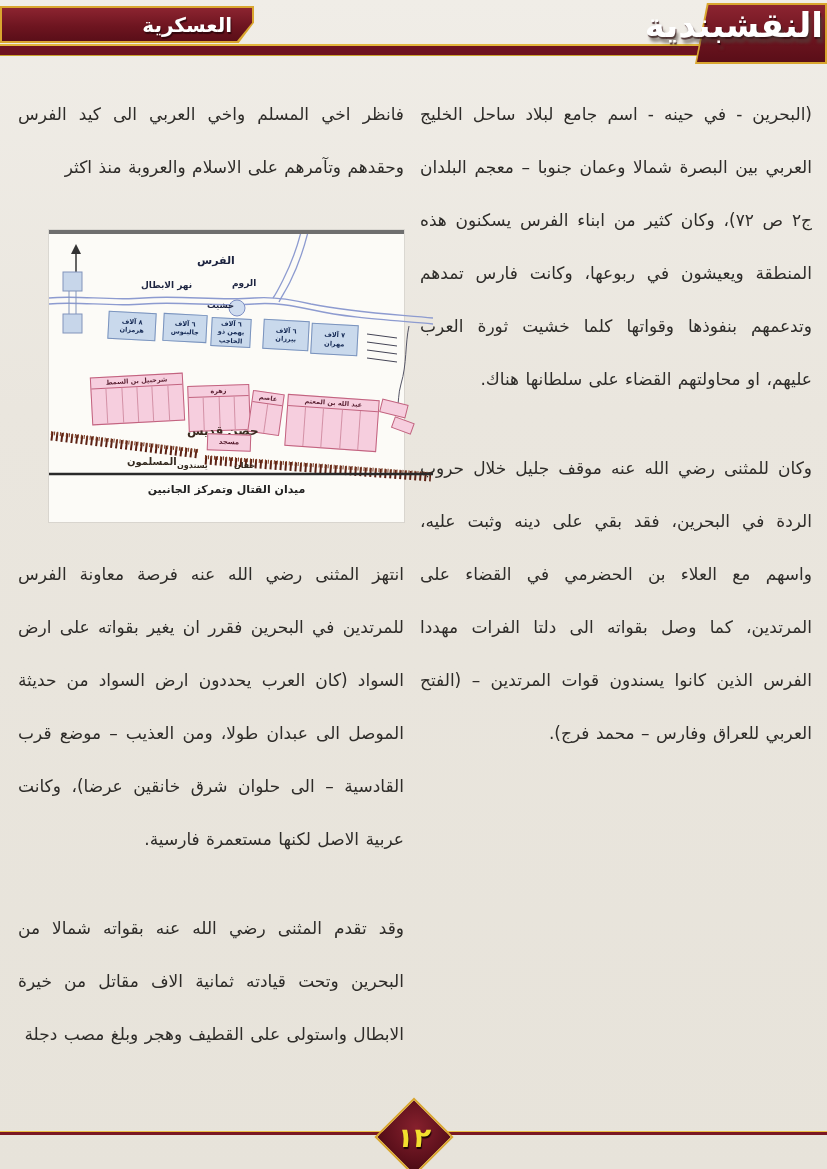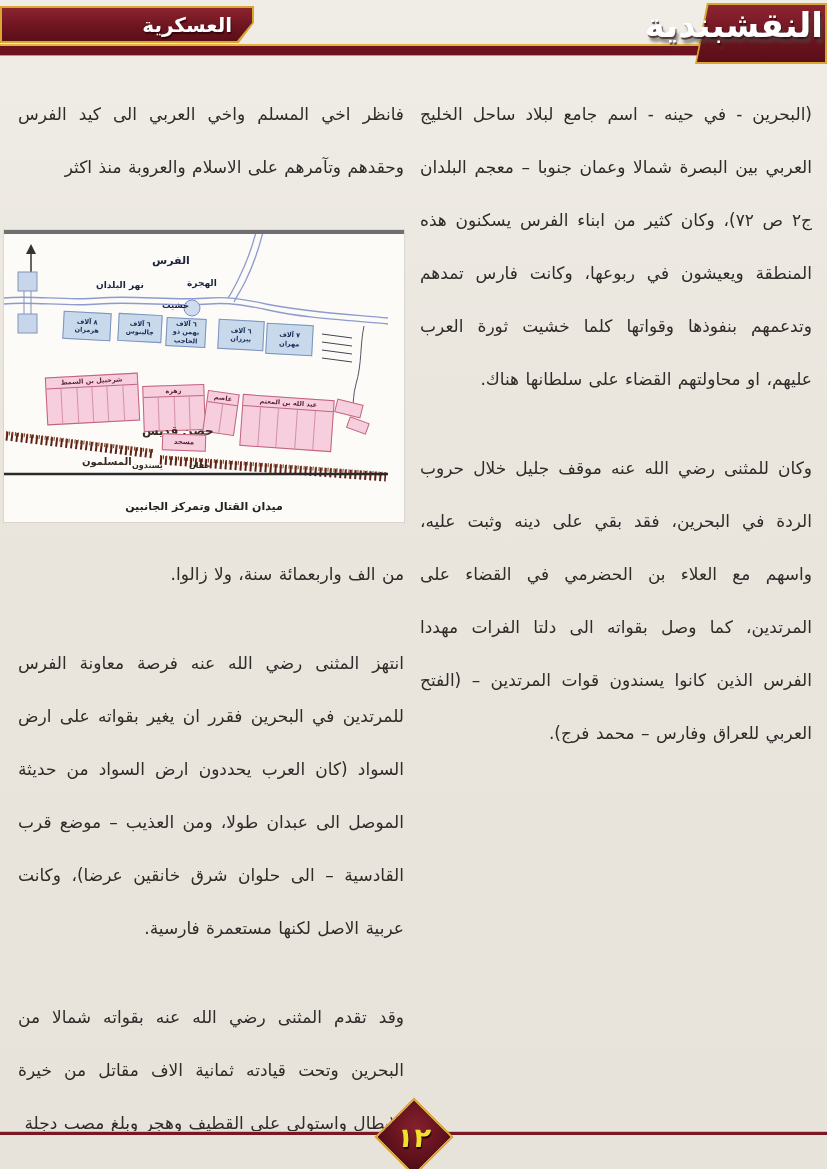--- a/index.html
+++ b/index.html
@@ -46,21 +46,21 @@
   .col{position:absolute;top:88px;direction:rtl;}
   .col-right{right:15px;width:392px;}
   .col-left{left:18px;width:386px;}
   .col p{
     margin:0 0 36px;font-size:17px;line-height:53px;color:#2e2c29;
     text-align:justify;word-spacing:1px;
   }
 
   
   figure.map{
-    margin:4px 0 26px;width:400px;height:288px;position:relative;
+    margin:4px 0 26px;width:355px;height:288px;position:relative;
     background:#fcfbf7;border-top:4px solid #6f6f6f;
     box-shadow:0 0 0 1px rgba(120,120,120,.15);
   }
   figure.map svg{position:absolute;left:0;top:0;}
   .maplab{position:absolute;color:#1d2440;font-weight:bold;white-space:nowrap;}
   .pbox{
     position:absolute;background:#c9d9ec;border:1px solid #7a93bd;color:#152a55;
     font-size:6.5px;font-weight:bold;display:flex;align-items:center;justify-content:center;
     text-align:center;line-height:1.3;padding:1px;box-sizing:border-box;transform:rotate(3deg);
     direction:rtl;
@@ -78,21 +78,21 @@
   .mgroup .g-slats div:last-child{border-left:none;}
   .mosque{
     position:absolute;background:#f6cede;border:1px solid #c2637f;color:#581f30;
     font-size:7px;font-weight:bold;text-align:center;line-height:14px;transform:rotate(2deg);
   }
   figcaption{
     position:absolute;left:0;top:246px;width:100%;text-align:center;color:#222;
     font-weight:bold;direction:rtl;
   }
   figcaption .cap1{font-size:11.5px;}
-  figcaption .cap2{font-size:11px;margin-top:20px;}
+  figcaption .cap2{font-size:11px;margin-top:3px;}
 
   
   .footer-rule{
     position:absolute;top:1131px;left:0;width:100%;height:3px;
     background:#7a1722;border-top:1.5px solid #e8c044;z-index:1;
   }
   .page-diamond{
     position:absolute;top:1109px;left:calc(50% - 28px);width:56px;height:56px;
     transform:rotate(45deg);
     background:radial-gradient(circle at 40% 35%,#86202d 0%,#5c101b 70%,#470a12 100%);
@@ -174,22 +174,22 @@
 
         <line x1="0" y1="240" x2="384" y2="240" stroke="#2a2a2a" stroke-width="2.5"></line>
 
         <g stroke="#c2637f" fill="#f6cede">
           <rect x="332" y="168" width="26" height="13" transform="rotate(14 345 174)"></rect>
           <rect x="344" y="186" width="20" height="11" transform="rotate(20 354 191)"></rect>
         </g>
       </svg>
 
       <div class="maplab" style="left:148px;top:20px;font-size:11px;">الفرس</div>
-      <div class="maplab" style="left:183px;top:44px;font-size:9px;">الهجرة</div>
-      <div class="maplab" style="left:92px;top:46px;font-size:9px;">نهر البلدان</div>
+      <div class="maplab" style="left:183px;top:44px;font-size:9px;">الروم</div>
+      <div class="maplab" style="left:92px;top:46px;font-size:9px;">نهر الابطال</div>
       <div class="maplab" style="left:158px;top:66px;font-size:8.5px;">خشيت</div>
 
       <div class="pbox" style="left:59px;top:78px;width:48px;height:28px;">٨ آلاف هرمزان</div>
       <div class="pbox" style="left:114px;top:80px;width:44px;height:28px;">٦ آلاف جالينوس</div>
       <div class="pbox" style="left:162px;top:84px;width:40px;height:29px;">٦ آلاف بهمن ذو الحاجب</div>
       <div class="pbox" style="left:214px;top:86px;width:46px;height:30px;">٦ آلاف بيرزان</div>
       <div class="pbox" style="left:262px;top:90px;width:47px;height:31px;">٧ آلاف مهران</div>
 
       <div class="mgroup" style="left:42px;top:141px;width:93px;height:48px;transform:rotate(-3deg);">
         <div class="g-head">شرحبيل بن السمط</div>
@@ -234,21 +234,20 @@
 
       <div class="maplab" style="left:78px;top:222px;font-size:10px;color:#33291f;">المسلمون</div>
       <div class="maplab" style="left:128px;top:227px;font-size:8px;color:#33291f;">يسندون</div>
       <div class="maplab" style="left:185px;top:227px;font-size:8px;color:#33291f;">خفان</div>
 
       <figcaption>
         <div class="cap2">ميدان القتال وتمركز الجانبين</div>
       </figcaption>
     </figure>
 
-    <p>من الف واربعمائة سنة، ولا زالوا.</p>
     <p>انتهز المثنى رضي الله عنه فرصة معاونة الفرس للمرتدين في البحرين فقرر ان يغير بقواته على ارض السواد (كان العرب يحددون ارض السواد من حديثة الموصل الى عبدان طولا، ومن العذيب – موضع قرب القادسية – الى حلوان شرق خانقين عرضا)، وكانت عربية الاصل لكنها مستعمرة فارسية.</p>
     <p>وقد تقدم المثنى رضي الله عنه بقواته شمالا من البحرين وتحت قيادته ثمانية الاف مقاتل من خيرة الابطال واستولى على القطيف وهجر وبلغ مصب دجلة</p>
   </section>
 
   <div class="footer-rule"></div>
   <div class="page-diamond">
     <span>١٢</span>
   </div>
 
 </div>

